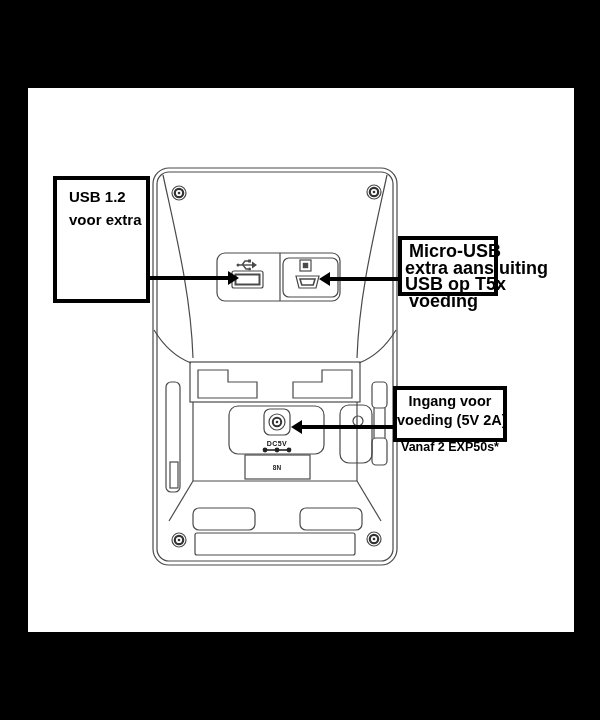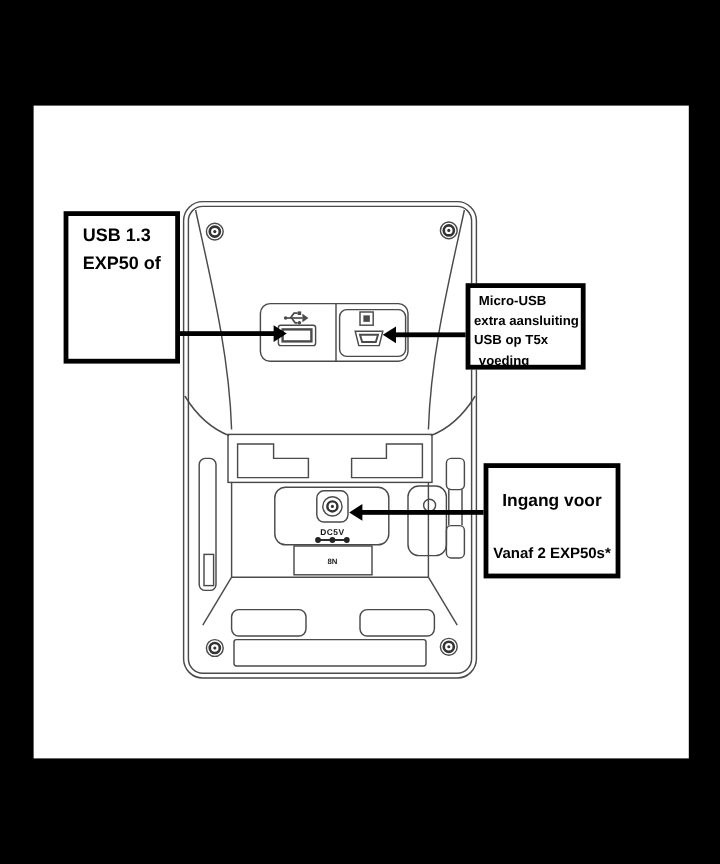--- a/index.html
+++ b/index.html
@@ -14,26 +14,26 @@
   }
   svg{position:absolute;left:0;top:0;}
   .callout{
     position:absolute;box-sizing:border-box;background:#fff;
     border:4px solid #000;color:#000;font-weight:bold;z-index:2;
   }
   .callout .ln{display:block;white-space:nowrap;}
   #box-usb{left:53px;top:176px;width:97px;height:127px;padding:5px 2px 0 7px;
     font-size:15px;line-height:23px;}
   #box-usb .ln:first-child,#box-usb .ln:last-child{padding-left:5px;}
-  #box-micro{left:388px;top:236px;width:100px;height:72px;padding:3px 0 0 3px;
-    font-size:11px;line-height:16.5px;}
+  #box-micro{left:398px;top:236px;width:100px;height:60px;padding:3px 0 0 3px;
+    font-size:18px;line-height:16.5px;}
   #box-micro .ln:first-child,#box-micro .ln:last-child{padding-left:4px;}
-  #box-power{left:403px;top:386px;width:114px;height:96px;padding-top:19px;
+  #box-power{left:393px;top:386px;width:114px;height:56px;padding-top:2px;
     font-size:14.5px;line-height:19px;text-align:center;}
-  #box-power .note{display:block;font-size:12.5px;margin-top:24px;}
+  #box-power .note{display:block;font-size:12.5px;margin-top:8px;}
 </style>
 </head>
 <body>
 
 <div class="panel"></div>
 
 <svg width="600" height="720" viewBox="0 0 600 720">
   <g fill="none" stroke="#4a4a4a" stroke-width="1.2">
 
     <rect x="153" y="168" width="244" height="397" rx="16"></rect>
@@ -149,27 +149,28 @@
       <polygon points="330,272 330,286 319,279"></polygon>
     </g>
     <g>
       <rect x="301" y="425" width="103" height="4"></rect>
       <polygon points="302,420 302,434 291,427"></polygon>
     </g>
   </g>
 </svg>
 
 <div class="callout" id="box-usb">
-  <span class="ln">USB 1.3</span>
-  <span class="ln">EXP50 of</span>
+  <span class="ln">USB 1.2</span>
+  <span class="ln">voor extra</span>
 </div>
 
 <div class="callout" id="box-micro">
   <span class="ln">Micro-USB</span>
   <span class="ln">extra aansluiting</span>
   <span class="ln">USB op T5x</span>
   <span class="ln">voeding</span>
 </div>
 
 <div class="callout" id="box-power">
   <span class="ln">Ingang voor</span>
+  <span class="ln">voeding (5V 2A)</span>
   <span class="note">Vanaf 2 EXP50s*</span>
 </div>
 
 </body></html>

